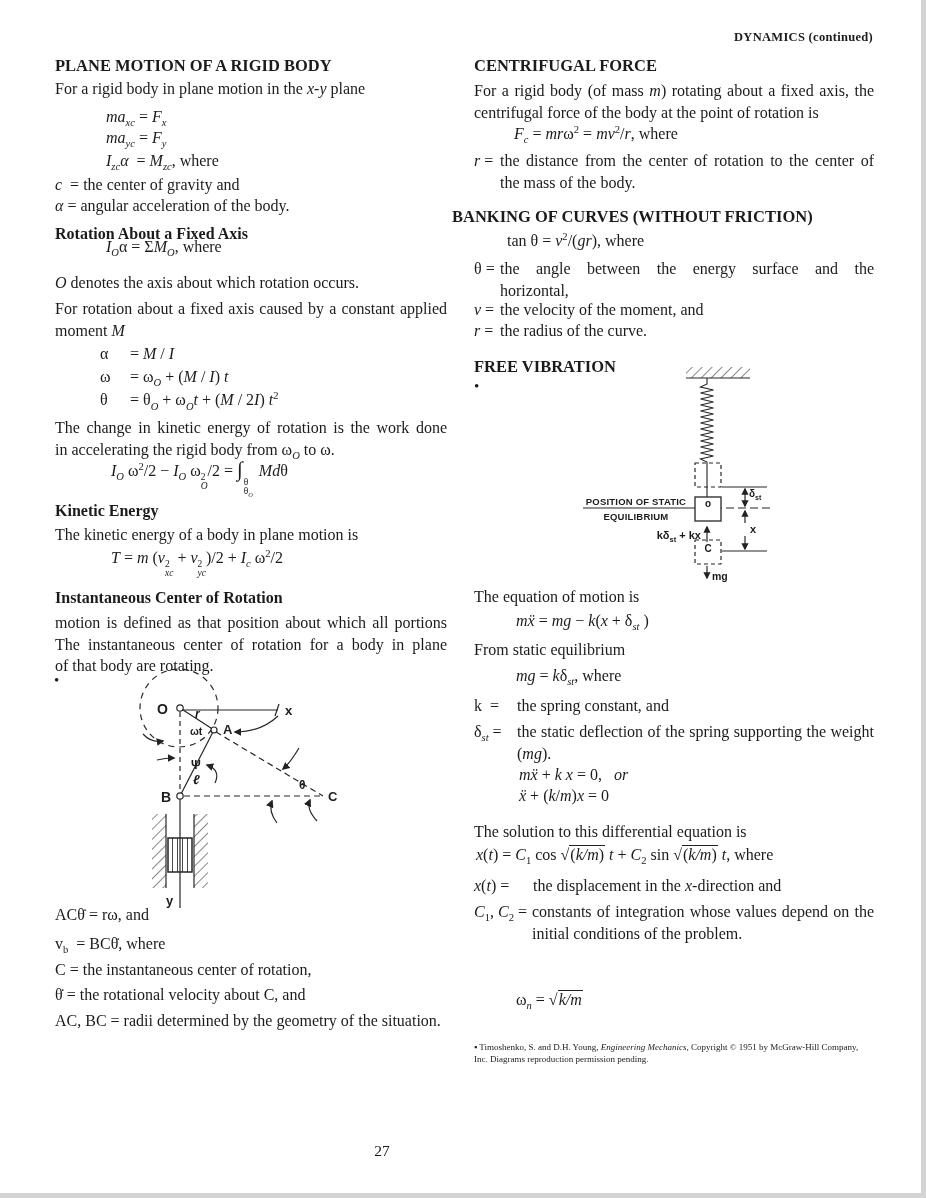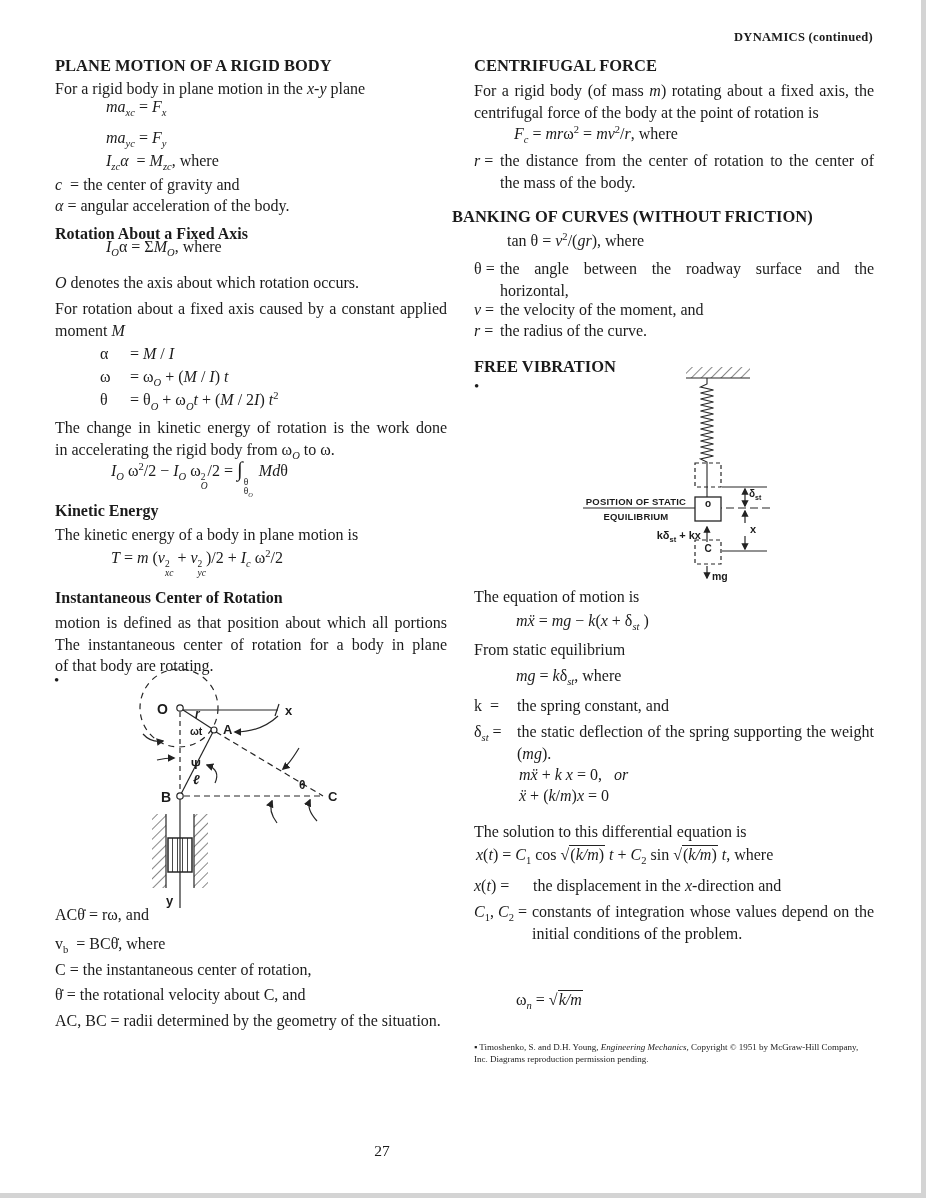--- a/index.html
+++ b/index.html
@@ -32,21 +32,21 @@
 </style>
 </head>
 <body>
 
 <div class="page">
 
   <div class="abs hdr" style="right:53px; top:30px;">DYNAMICS (continued)</div>
 
   <div class="abs h" style="left:55px; top:56px; font-size:16.5px;">PLANE MOTION OF A RIGID BODY</div>
   <div class="abs l" style="left:55px; top:80px;">For a rigid body in plane motion in the <i>x-y</i> plane</div>
-  <div class="abs eq" style="left:106px; top:98px;"><i>ma</i><sub><i>xc</i></sub> = <i>F<sub>x</sub></i></div>
+  <div class="abs eq" style="left:106px; top:108px;"><i>ma</i><sub><i>xc</i></sub> = <i>F<sub>x</sub></i></div>
   <div class="abs eq" style="left:106px; top:129px;"><i>ma</i><sub><i>yc</i></sub> = <i>F<sub>y</sub></i></div>
   <div class="abs eq" style="left:106px; top:152px;"><i>I</i><sub><i>zc</i></sub><i>α</i> &nbsp;= <i>M</i><sub><i>zc</i></sub>, where</div>
   <div class="abs l" style="left:55px; top:176px;"><i>c</i> &nbsp;= the center of gravity and</div>
   <div class="abs l" style="left:55px; top:197px;"><i>α</i> = angular acceleration of the body.</div>
 
   <div class="abs h" style="left:55px; top:225px;">Rotation About a Fixed Axis</div>
   <div class="abs eq" style="left:106px; top:238px;"><i>I<sub>O</sub></i>α = Σ<i>M<sub>O</sub></i>, where</div>
   <div class="abs l" style="left:55px; top:274px;"><i>O</i> denotes the axis about which rotation occurs.</div>
   <div class="abs" style="left:55px; top:298px; width:392px;">
     <div class="pl jline">For rotation about a fixed axis caused by a constant applied</div>
@@ -154,21 +154,21 @@
       <span class="dl jline">the distance from the center of rotation to the center of</span>
       <span class="dl">the mass of the body.</span>
     </span>
   </div>
 
   <div class="abs h" style="left:452px; top:207px; font-size:16.5px;">BANKING OF CURVES (WITHOUT FRICTION)</div>
   <div class="abs eq" style="left:507px; top:231px;">tan θ = <i>v</i><sup>2</sup>/(<i>gr</i>), where</div>
   <div class="abs def" style="left:474px; top:258px; width:400px;">
     <span class="lead" style="width:26px;">θ =</span>
     <span class="dlines">
-      <span class="dl jline">the angle between the roadway surface and the</span>
+      <span class="dl jline">the angle between the energy surface and the</span>
       <span class="dl">horizontal,</span>
     </span>
   </div>
   <div class="abs def" style="left:474px; top:299px; width:400px;">
     <span class="lead" style="width:26px;"><i>v</i> =</span>
     <span class="dlines">
       <span class="dl">the velocity of the moment, and</span>
     </span>
   </div>
   <div class="abs def" style="left:474px; top:320px; width:400px;">

